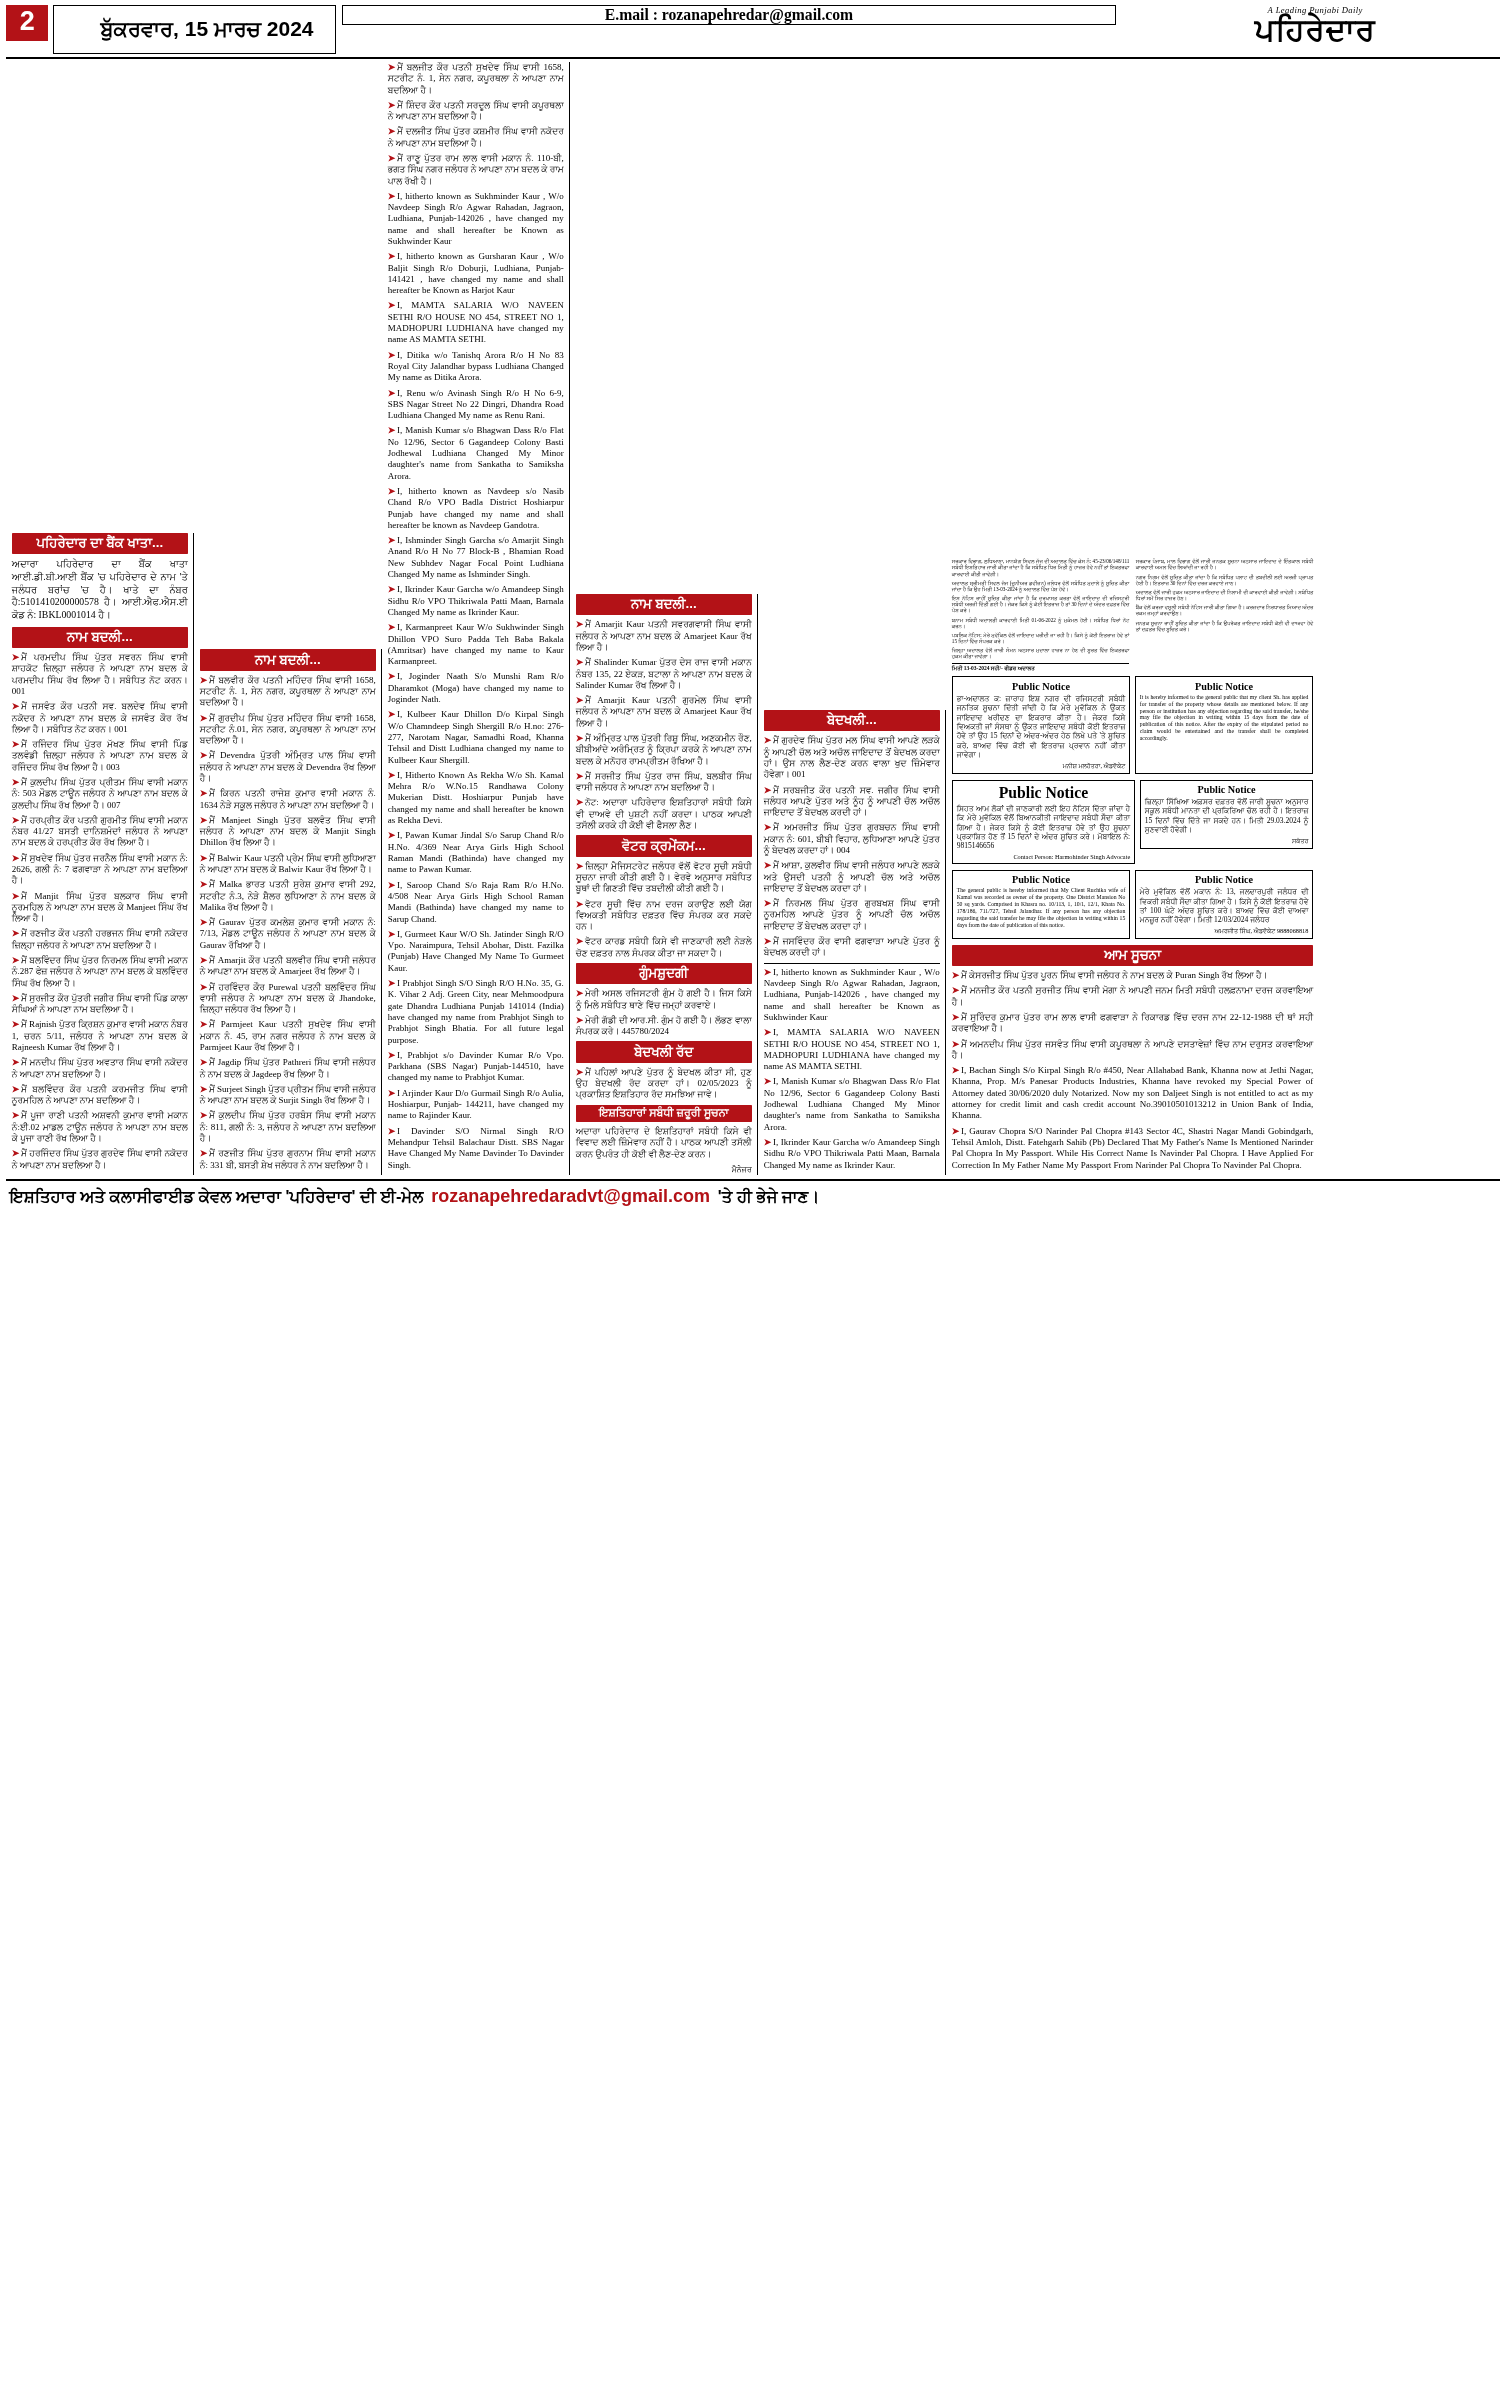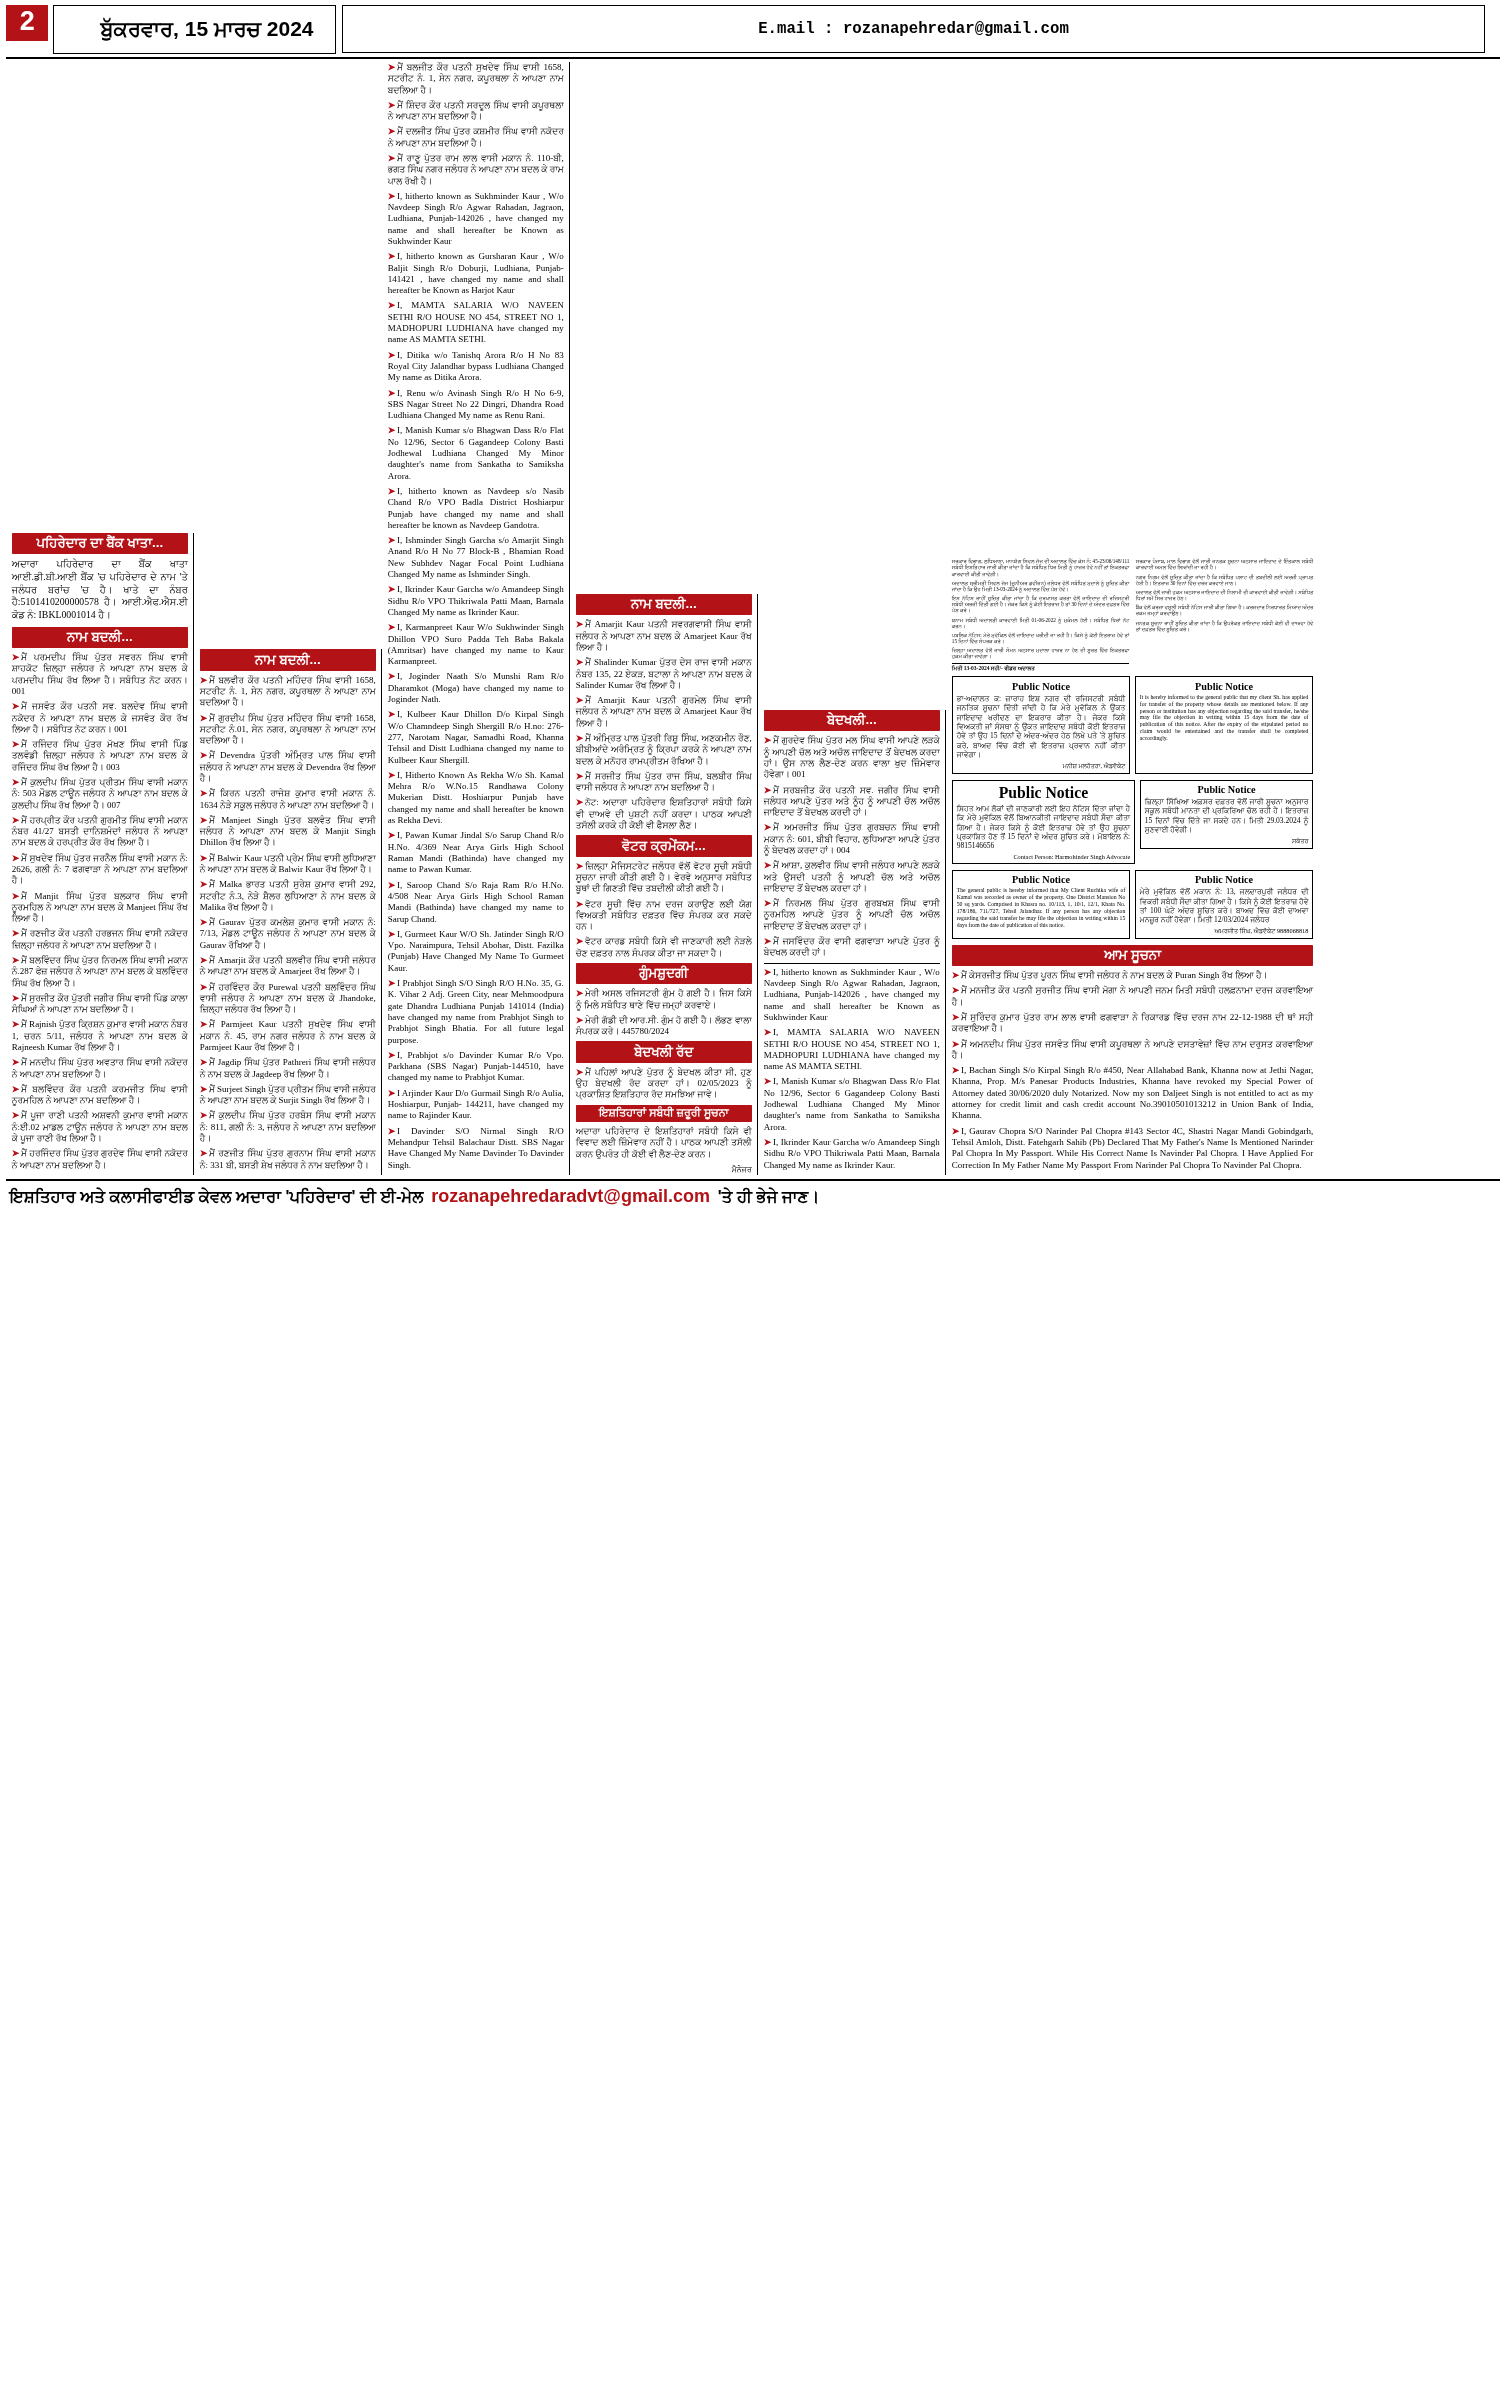--- a/index.html
+++ b/index.html
@@ -18,23 +18,23 @@
     width:42px; background:#b31217; color:#fff; font-family:"Liberation Sans",sans-serif;
     font-weight:bold; font-size:27px; display:flex; align-items:flex-start; justify-content:center;
     padding-top:1.6px; height:36px;
   }
   .datebox {
     flex:0 0 283px; border:1.6px solid #000; margin-left:4.7px; height:49px;
     display:flex; align-items:center; justify-content:center;
     font-size:21px; font-weight:bold; font-family:"Liberation Sans",sans-serif;padding-left:25px;
   }
   .emailbox {
-    flex:1 1 auto; border:1.6px solid #000; margin-left:6.3px; height:48px;
+    flex:1 1 auto; border:1.6px solid #000; margin-left:6.3px; height:20px;
     display:flex; align-items:center; justify-content:center;
-    font-size:15.7px; font-weight:bold; font-family:Liberation Mono, monospace;
+    font-size:15.7px; font-weight:bold; font-family:Liberation Serif, serif;
     margin-right:15px;
   }
   .logo-wrap { flex:0 0 369px; text-align:center; position:relative; }
   .logo-tag { font-size:8.6px; font-style:italic; letter-spacing:0.4px; }
   .logo-main {
     font-family:"Liberation Sans",sans-serif; font-weight:bold; font-size:31px;
     line-height:.95; letter-spacing:0.8px;
   }
 
   
@@ -91,20 +91,24 @@
 </style>
 </head>
 <body>
 
 <div class="page">
 
   <div class="masthead">
     <div class="pagenum">2</div>
     <div class="datebox">ਬੁੱਕਰਵਾਰ, 15 ਮਾਰਚ 2024</div>
     <div class="emailbox">E.mail : rozanapehredar@gmail.com</div>
+    <div class="logo-wrap">
+      <div class="logo-tag">A Leading Punjabi Daily</div>
+      <div class="logo-main">ਪਹਿਰੇਦਾਰ</div>
+    </div>
   </div>
 
   <div class="grid">
 
     <div class="col c1">
       <div class="sec-head">ਪਹਿਰੇਦਾਰ ਦਾ ਬੈਂਕ ਖਾਤਾ...</div>
       <div class="blk lead">ਅਦਾਰਾ ਪਹਿਰੇਦਾਰ ਦਾ ਬੈਂਕ ਖਾਤਾ ਆਈ.ਡੀ.ਬੀ.ਆਈ ਬੈਂਕ 'ਚ ਪਹਿਰੇਦਾਰ ਦੇ ਨਾਮ 'ਤੇ ਜਲੰਧਰ ਬਰਾਂਚ 'ਚ ਹੈ। ਖਾਤੇ ਦਾ ਨੰਬਰ ਹੈ:5101410200000578 ਹੈ। ਆਈ.ਐਫ.ਐਸ.ਈ ਕੋਡ ਨੰ: IBKL0001014 ਹੈ।</div>
       <div class="sec-head">ਨਾਮ ਬਦਲੀ...</div>
       <div>
         <div class="item"><span class="bullet">➤</span><span>ਮੈਂ ਪਰਮਦੀਪ ਸਿੰਘ ਪੁੱਤਰ ਸਵਰਨ ਸਿੰਘ ਵਾਸੀ ਸ਼ਾਹਕੋਟ ਜ਼ਿਲ੍ਹਾ ਜਲੰਧਰ ਨੇ ਆਪਣਾ ਨਾਮ ਬਦਲ ਕੇ ਪਰਮਦੀਪ ਸਿੰਘ ਰੱਖ ਲਿਆ ਹੈ। ਸਬੰਧਿਤ ਨੋਟ ਕਰਨ। 001</span></div>

